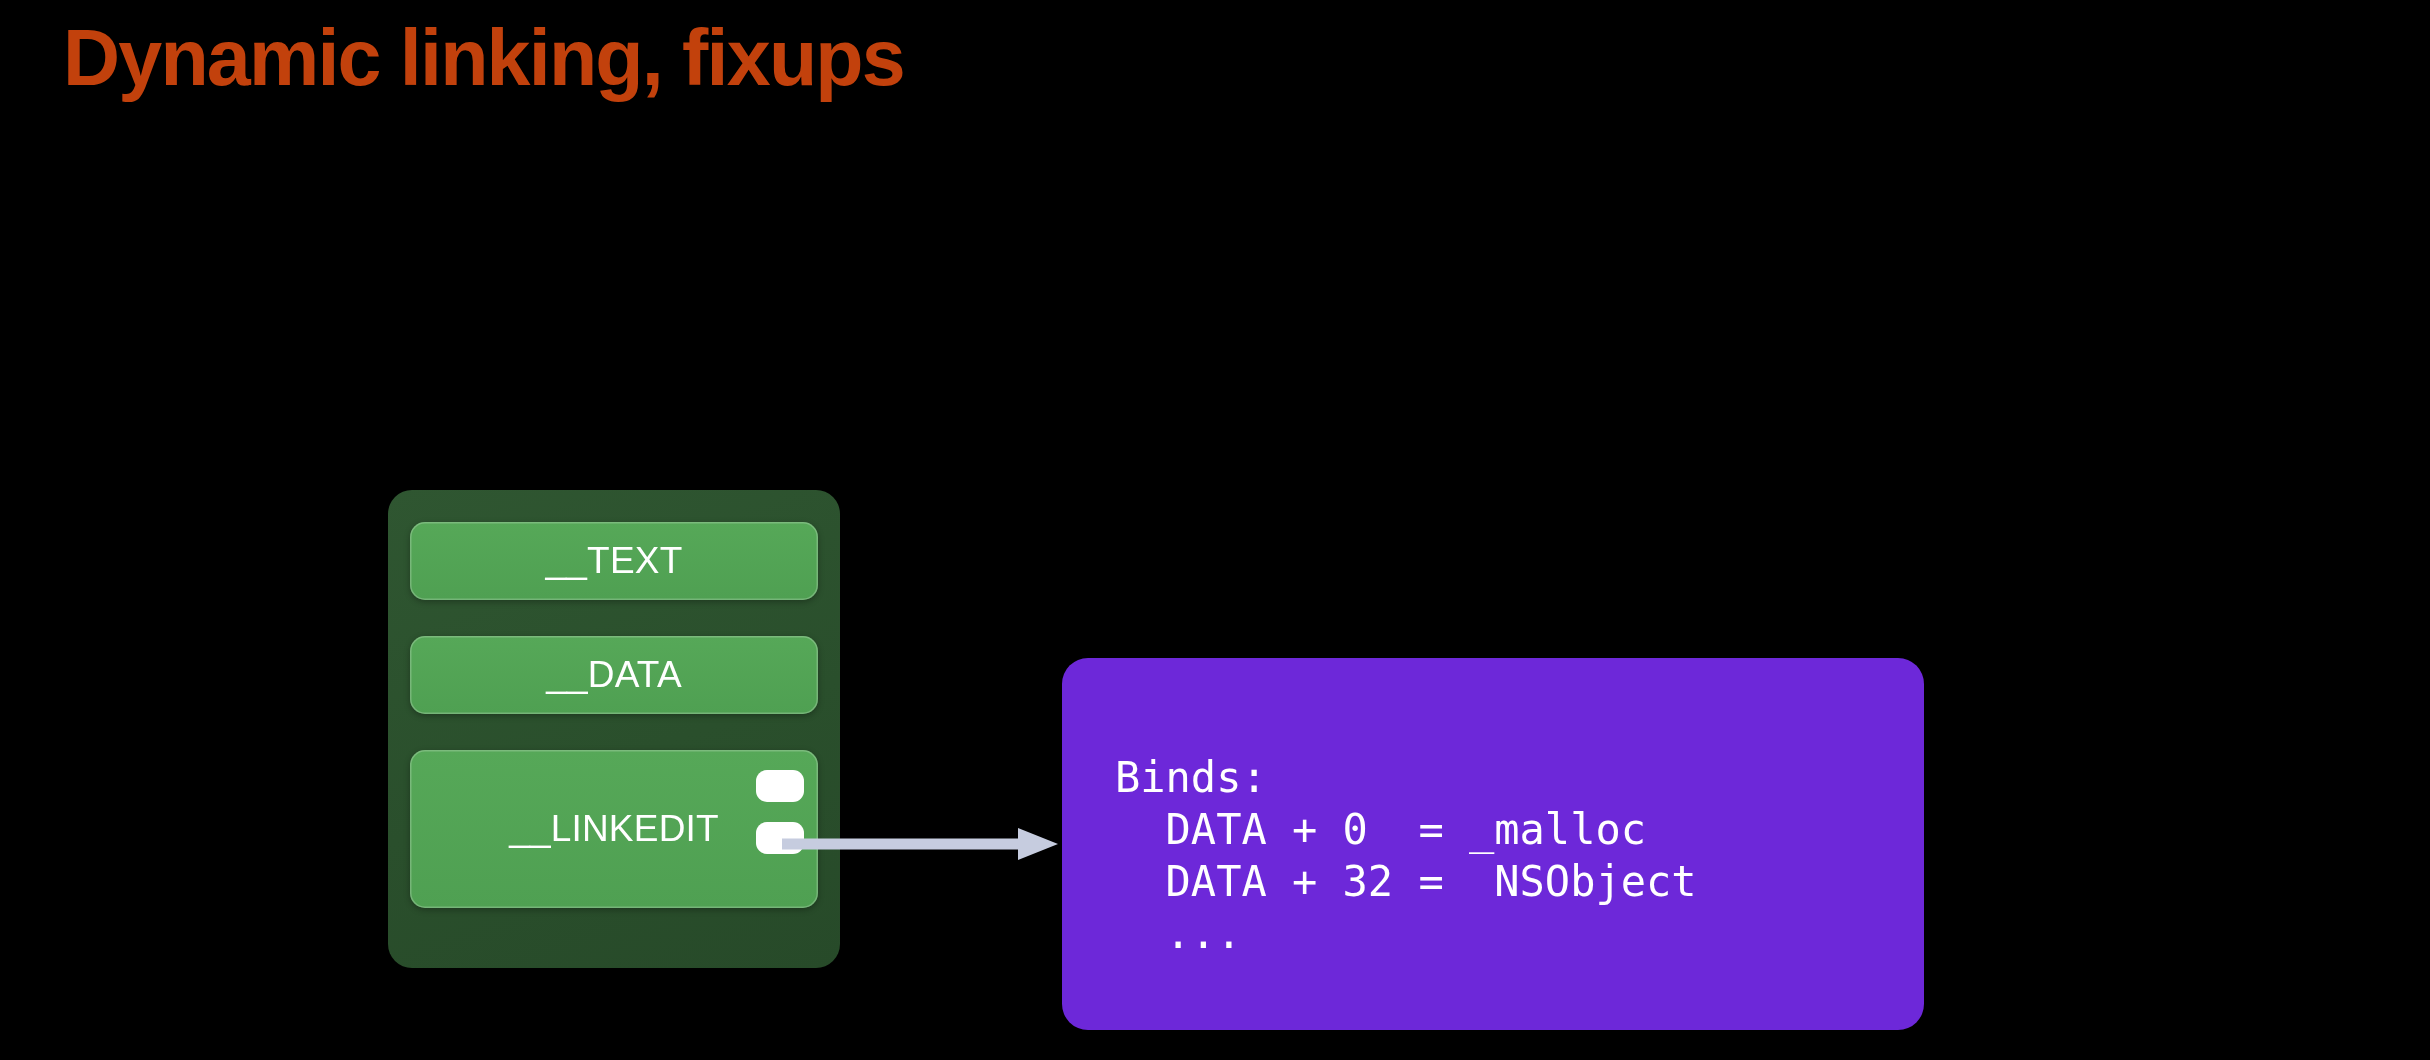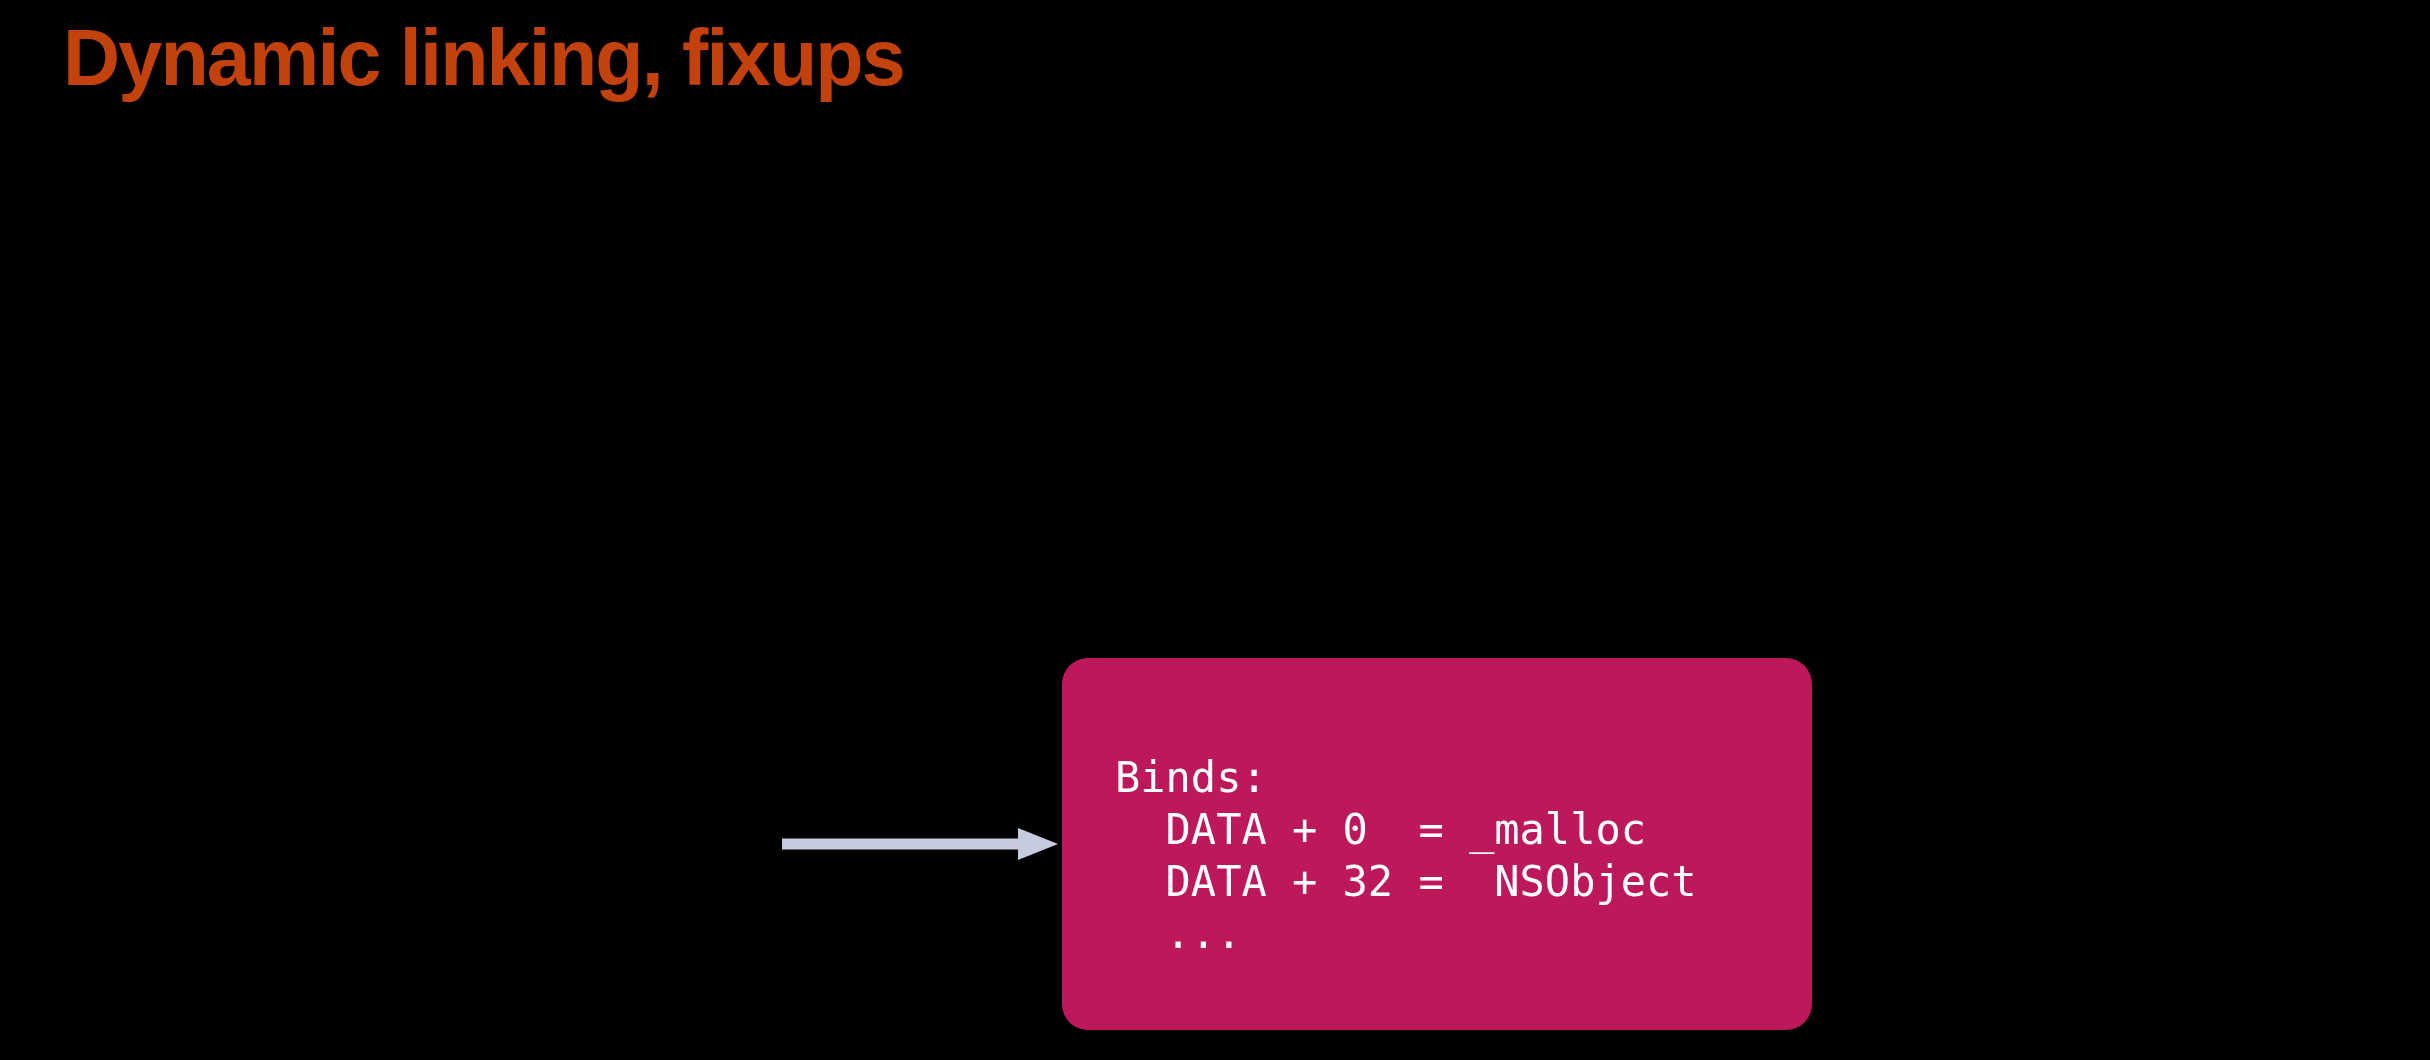--- a/index.html
+++ b/index.html
@@ -92,23 +92,23 @@
     width: 276px;
     height: 36px;
     overflow: visible;
   }
 
   
   .binds-card {
     position: absolute;
     left: 1062px;
     top: 658px;
-    width: 750px;
+    width: 862px;
     height: 372px;
-    background: #be185d;
+    background: #6d28d9;
     border-radius: 26px;
   }
 
   .binds-code {
     position: absolute;
     left: 53px;
     top: 94px;
     margin: 0;
     color: #ffffff;
     font-family: "DejaVu Sans Mono", monospace;
@@ -117,20 +117,37 @@
     white-space: pre;
   }
 </style>
 </head>
 <body>
 
 <div class="slide">
 
   <div class="slide-title">Dynamic linking, fixups</div>
 
+  <div class="macho-container">
+
+    <div class="segment seg-text">
+      <span class="segment-label">__TEXT</span>
+    </div>
+
+    <div class="segment seg-data">
+      <span class="segment-label">__DATA</span>
+    </div>
+
+    <div class="segment seg-linkedit">
+      <span class="segment-label">__LINKEDIT</span>
+      <span class="chip chip-top"></span>
+      <span class="chip chip-bottom"></span>
+    </div>
+
+  </div>
 
   <svg class="arrow" viewBox="0 0 276 36">
     <line x1="0" y1="18" x2="240" y2="18" stroke="#c6ccdf" stroke-width="11"></line>
     <polygon points="236,2 276,18 236,34" fill="#c6ccdf"></polygon>
   </svg>
 
   <div class="binds-card">
     <pre class="binds-code">Binds:
   DATA + 0  = _malloc
   DATA + 32 =  NSObject

